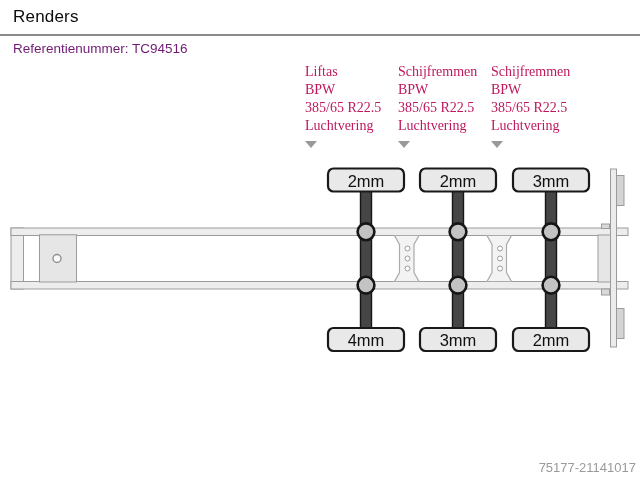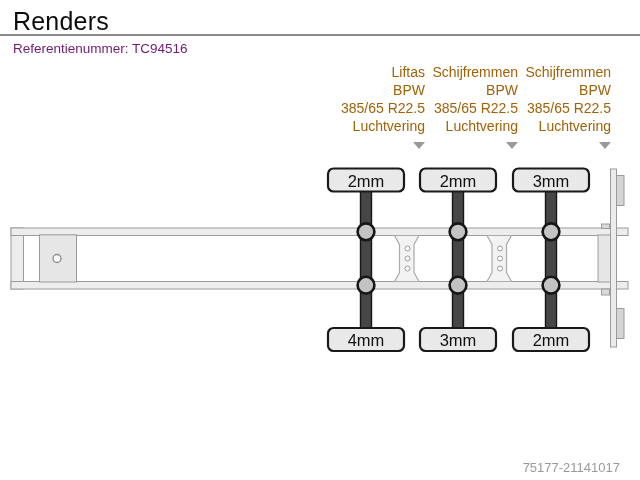--- a/index.html
+++ b/index.html
@@ -9,21 +9,21 @@
     position: relative;
     width: 640px;
     height: 480px;
     background: #ffffff;
     overflow: hidden;
   }
   .page-title {
     position: absolute;
     left: 13px;
     top: 7px;
-    font-size: 25px;
+    font-size: 17px;
     font-weight: 400;
     color: #0c0c0c;
     letter-spacing: 0.2px;
     text-align: center;
   }
   .header-divider {
     position: absolute;
     left: 0;
     top: 34px;
     width: 640px;
@@ -34,24 +34,25 @@
     position: absolute;
     left: 13px;
     top: 41px;
     font-size: 13.5px;
     color: #701a75;
   }
   .axle-col {
     position: absolute;
     top: 63px;
     width: 120px;
-    text-align: right;
+    text-align: left;
     font-size: 14px;
     line-height: 18px;
-    color: #a16207;
+    color: #be185d;
+    font-family: Liberation Serif, serif;
   }
   .axle-col div { white-space: nowrap; }
   .col-1 { left: 305px; }
   .col-2 { left: 398px; }
   .col-3 { left: 491px; }
   .pointer-triangle {
     display: inline-block;
     margin-top: 6px;
     width: 0;
     height: 0;
@@ -59,21 +60,21 @@
     border-right: 6px solid transparent;
     border-top: 7px solid #999999;
   }
   .diagram-svg {
     position: absolute;
     left: 0;
     top: 0;
   }
   .listing-id {
     position: absolute;
-    right: 20px;
+    right: 4px;
     bottom: 5px;
     font-size: 13px;
     color: #9a9a9a;
   }
   .rail   { fill: #ededed; stroke: #9b9b9b; stroke-width: 1; }
   .plate  { fill: #e6e6e6; stroke: #9b9b9b; stroke-width: 1; }
   .xmem   { fill: #f3f3f3; stroke: #ababab; stroke-width: 1.2; }
   .rivet  { fill: #ffffff; stroke: #9b9b9b; stroke-width: 1; }
   .axlebar{ fill: #464646; stroke: #161616; stroke-width: 1.4; }
   .hub    { fill: #c3c3c3; stroke: #161616; stroke-width: 2.6; }

